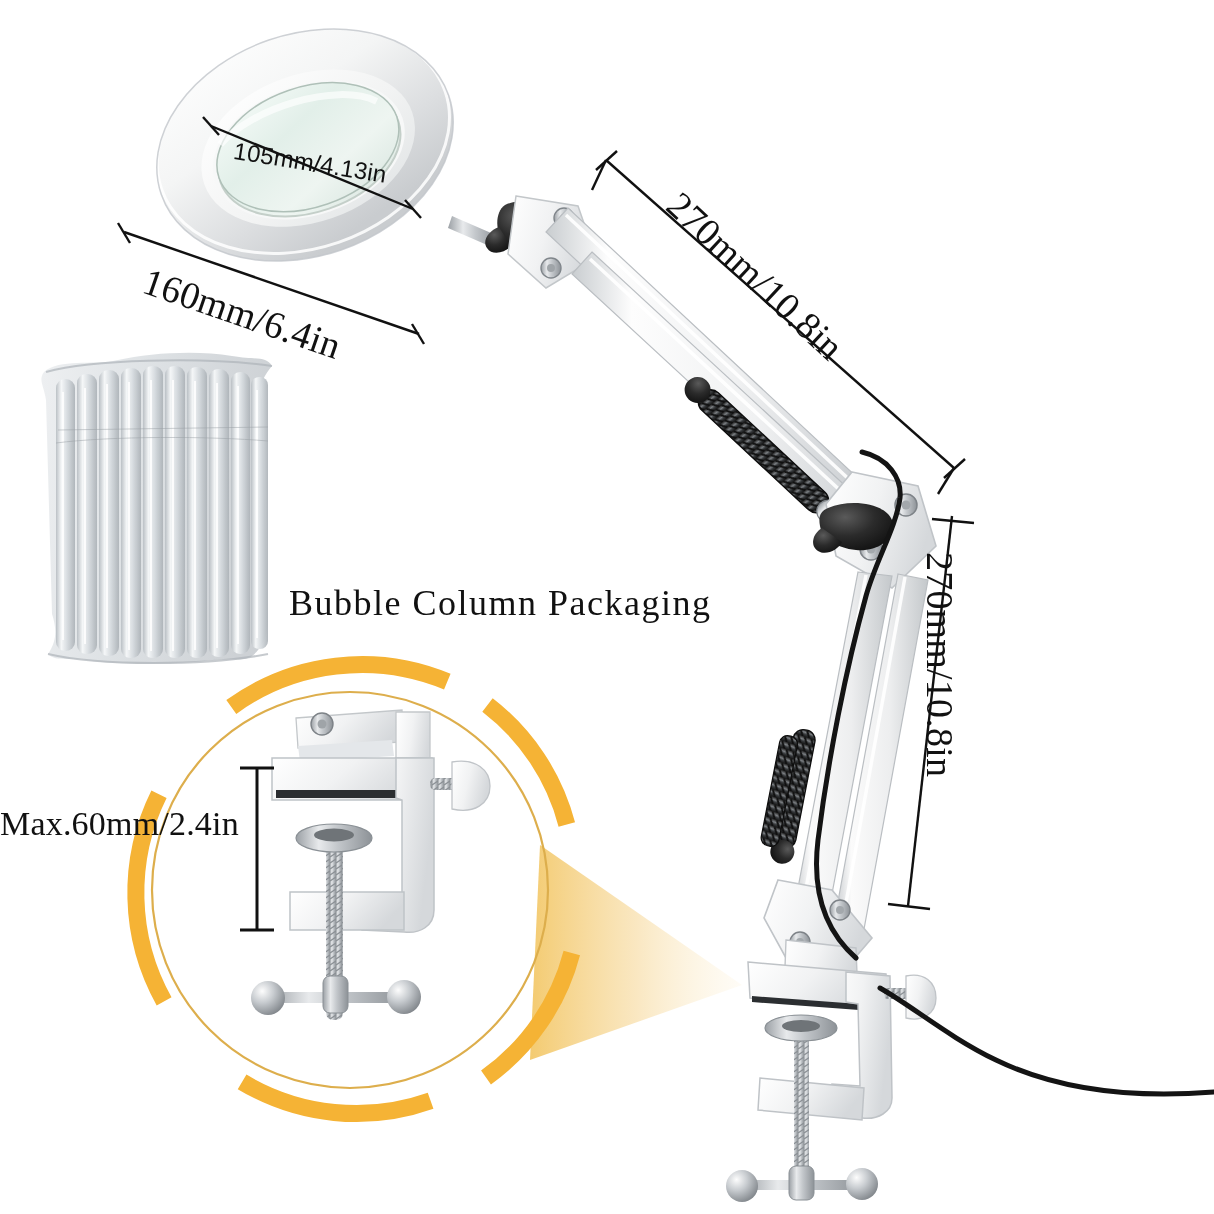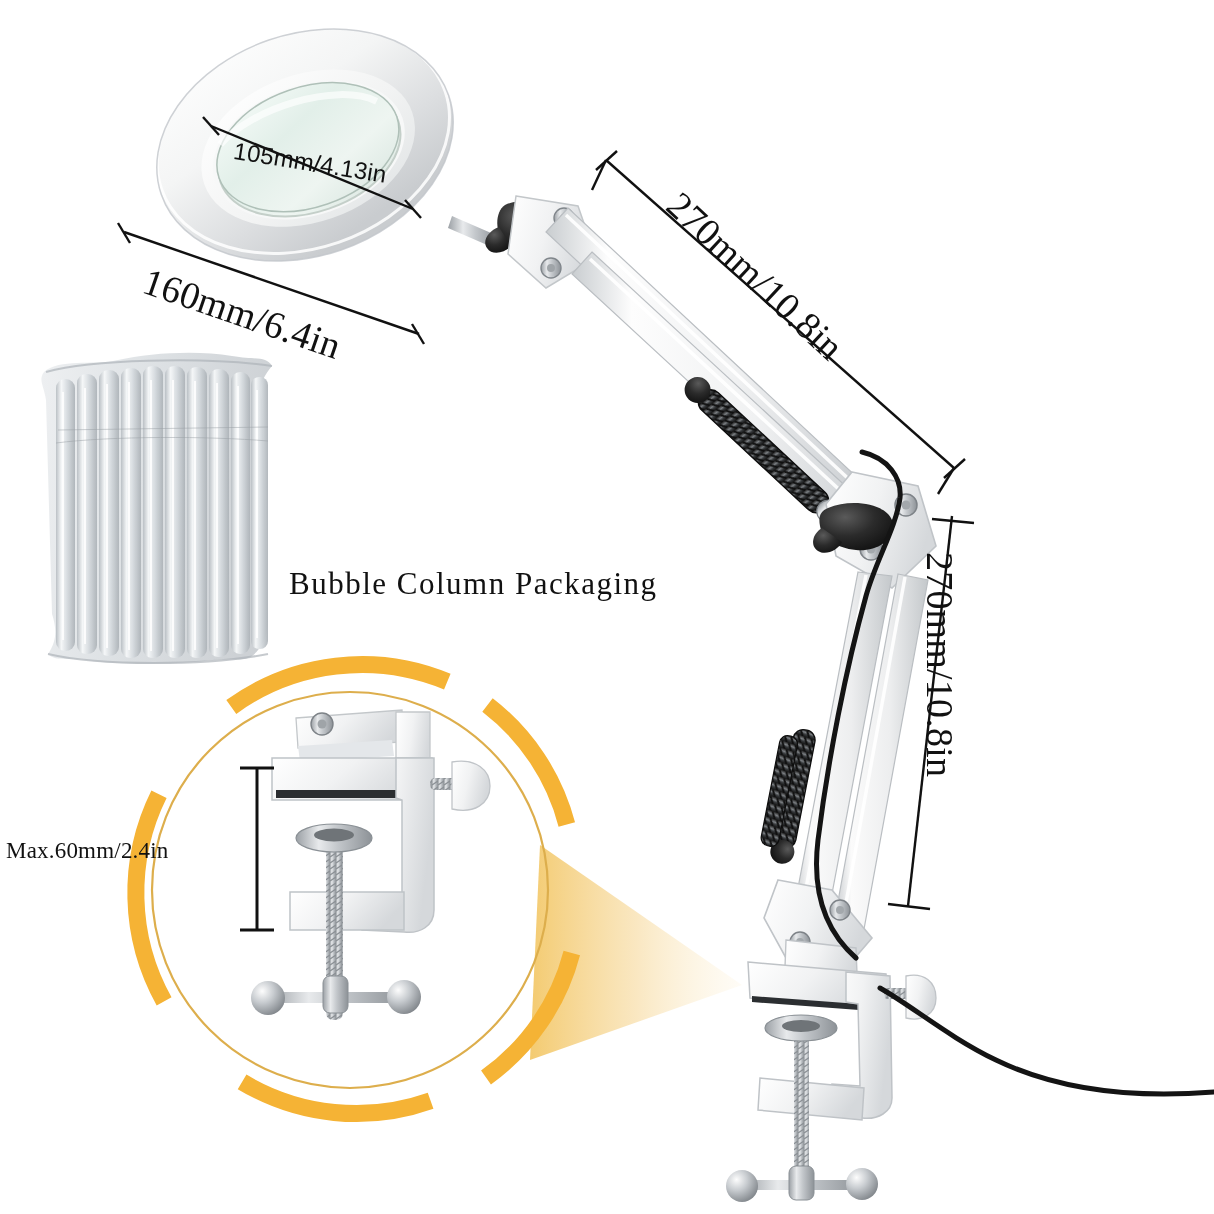--- a/index.html
+++ b/index.html
@@ -11,22 +11,22 @@
     font-family:"Liberation Serif",serif;
     color:#111111;
     white-space:nowrap;
     letter-spacing:0.2px;
   }
   #lbl-105{ left:236px; top:137px; font-size:24px; transform:rotate(9deg); transform-origin:left top;
             font-family:"Liberation Sans",sans-serif; }
   #lbl-160{ left:152px; top:259px; font-size:38px; transform:rotate(19deg); transform-origin:left top; }
   #lbl-270a{ left:688px; top:183px; font-size:38px; transform:rotate(43deg); transform-origin:left top; }
   #lbl-270b{ left:962px; top:552px; font-size:38px; transform:rotate(90deg); transform-origin:left top; }
-  #lbl-max{ left:0px; top:838px; font-size:23px;margin-left:6px; }
-  #lbl-bubble{ left:289px; top:566px; font-size:31px; letter-spacing:1.5px; }
+  #lbl-max{ left:0px; top:805px; font-size:34px; }
+  #lbl-bubble{ left:289px; top:582px; font-size:36px; letter-spacing:1.5px; }
 </style>
 </head>
 <body>
 
 <div id="stage">
 
   <svg width="1214" height="1214" viewBox="0 0 1214 1214" xmlns="http://www.w3.org/2000/svg">
     <defs>
       <linearGradient id="gHeadRing" x1="0" y1="0" x2="0.4" y2="1">
         <stop offset="0" stop-color="#FFFFFF"></stop>

